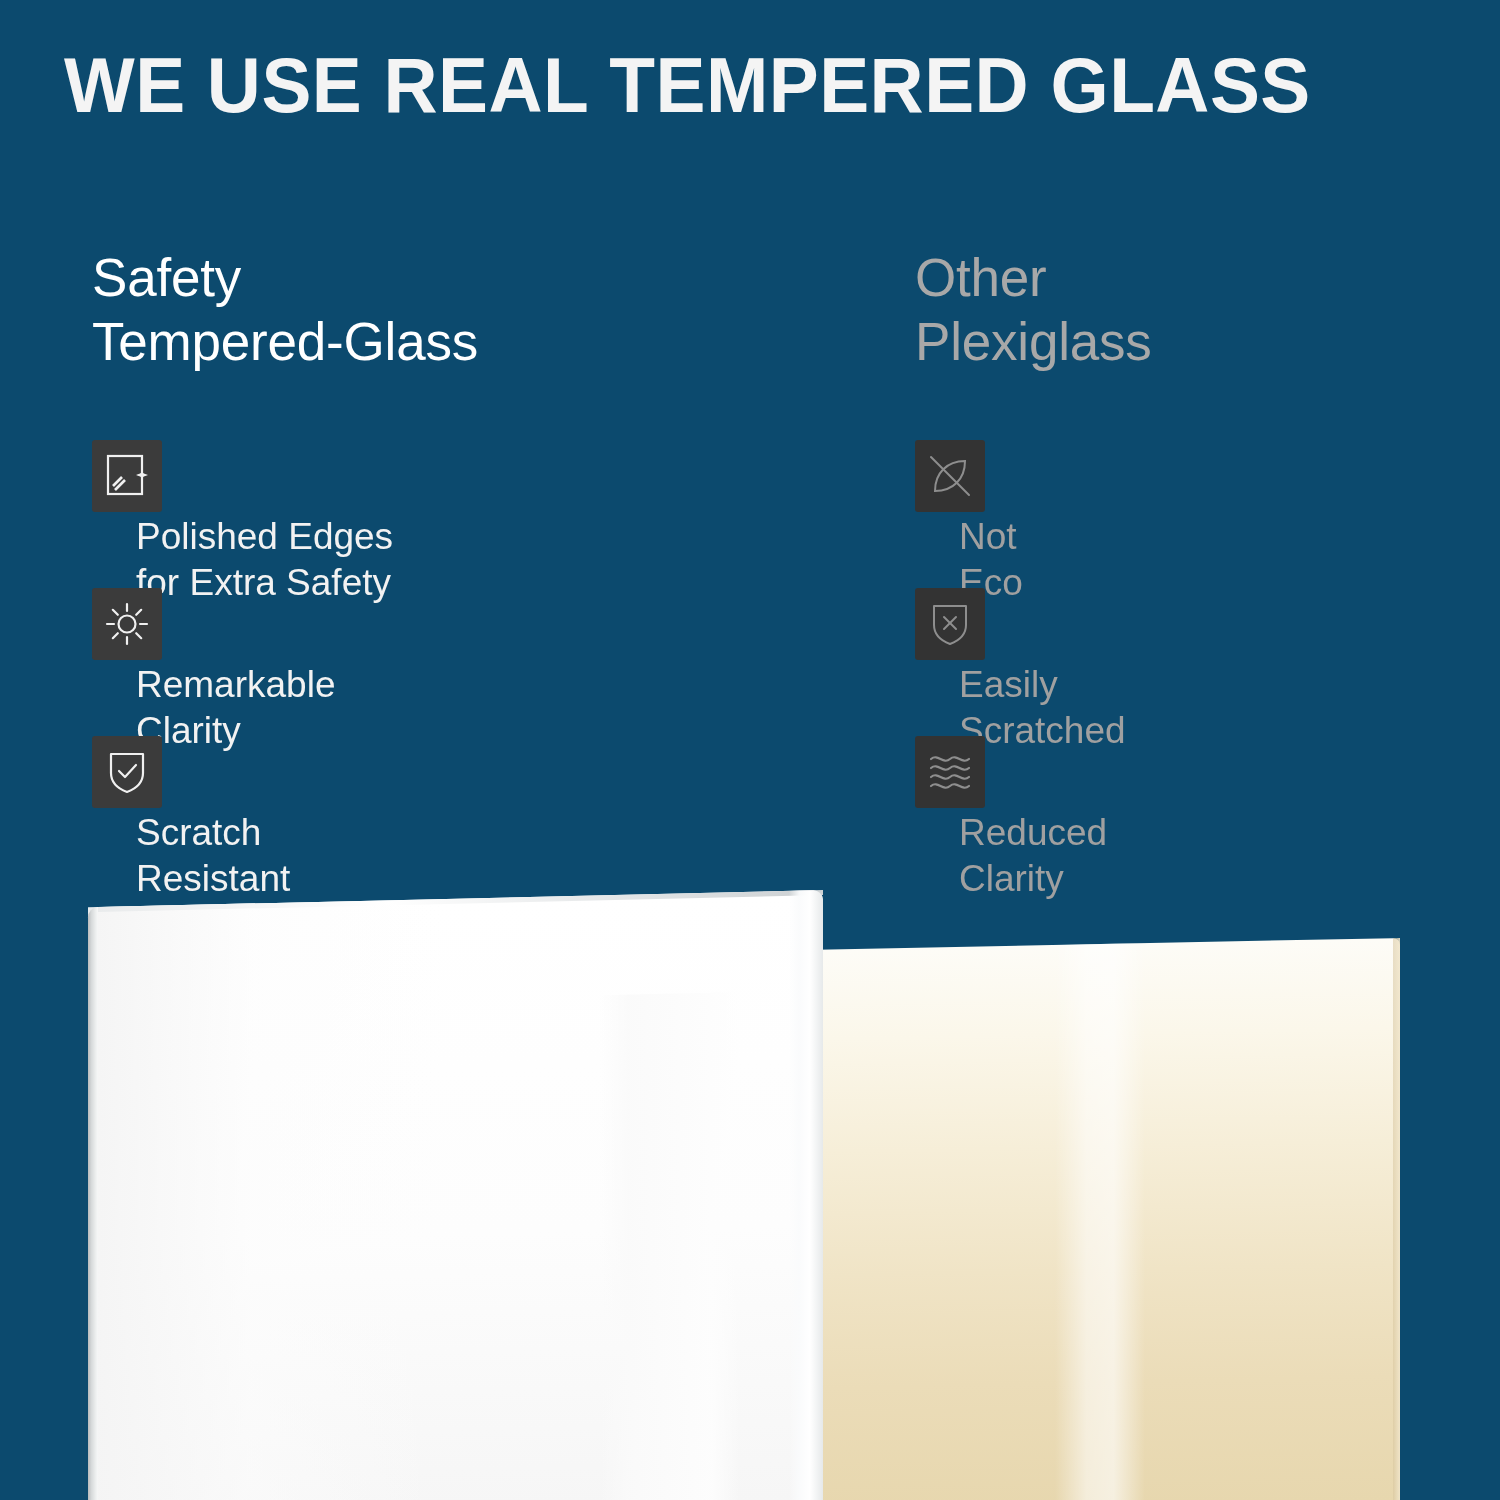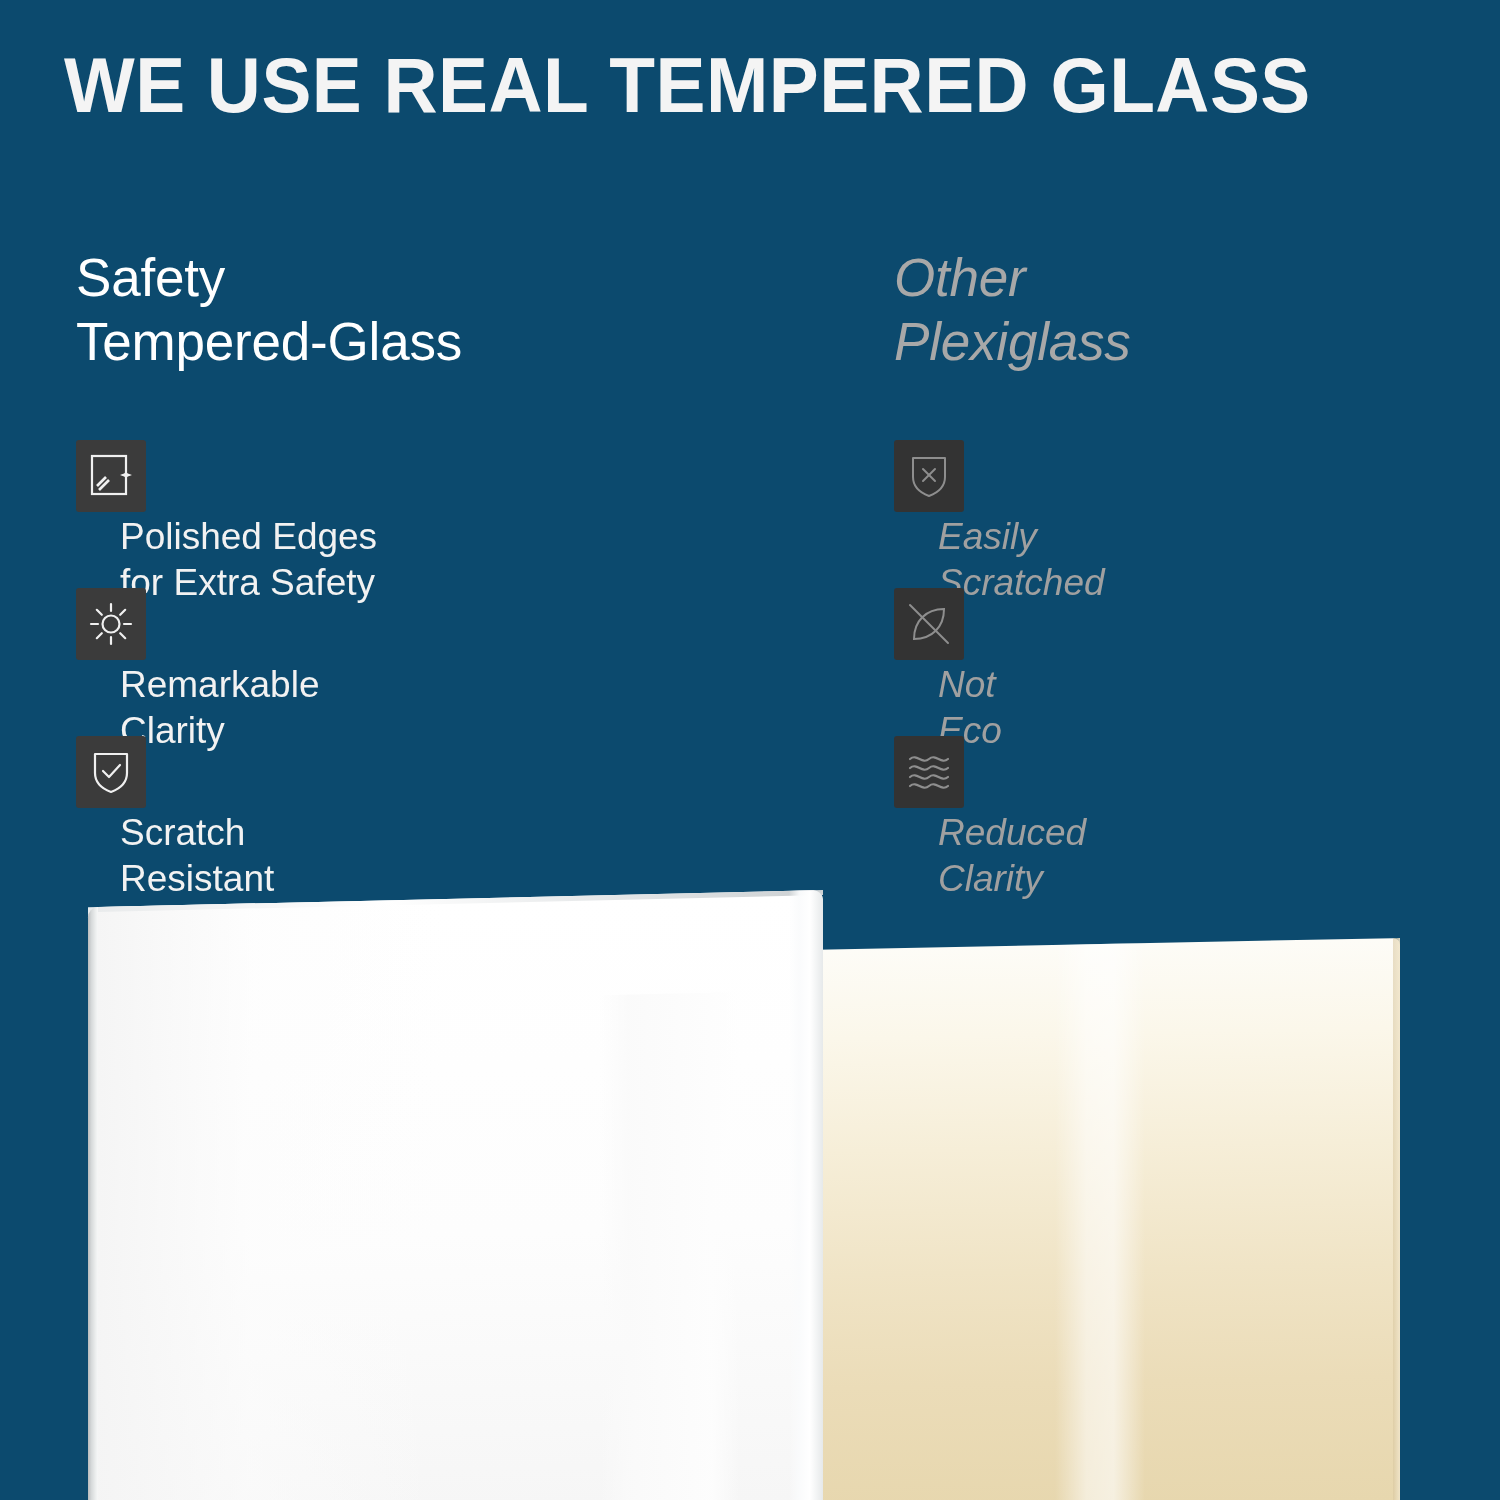--- a/index.html
+++ b/index.html
@@ -32,22 +32,22 @@
     transform: scaleX(0.96);
     transform-origin: left center;
     white-space: nowrap;
   }
 
   
   .col {
     position: absolute;
     top: 246px;
   }
-  .col-left  { left: 76px;  width: 700px; }
-  .col-right { left: 894px; width: 560px; font-style: italic; }
+  .col-left  { left: 92px;  width: 700px; }
+  .col-right { left: 915px; width: 560px; }
 
   .col-head {
     font-weight: 300;
     font-size: 53px;
     line-height: 64px;
     letter-spacing: -0.2px;
     margin: 0 0 0 0;
     white-space: pre-line;
   }
   .col-left .col-head  { color: #ffffff; }
@@ -265,39 +265,39 @@
   </div>
 
   <div class="col col-right">
     <div class="col-head">Other
 Plexiglass</div>
 
     <div class="features">
 
       <div class="feature">
         <div class="ficon">
+          <svg width="46" height="46" viewBox="0 0 46 46" fill="none" stroke="#8e8e8e" stroke-width="2" stroke-linecap="round">
+            <path d="M8 38 C8 20, 20 8, 38 8 C38 26, 26 38, 8 38 Z"></path>
+            <path d="M4 4 L42 42"></path>
+          </svg>
+        </div>
+        <div class="flabel">Not
+Eco</div>
+      </div>
+
+      <div class="feature">
+        <div class="ficon">
           <svg width="42" height="46" viewBox="0 0 42 46" fill="none" stroke="#8e8e8e" stroke-width="2" stroke-linecap="round" stroke-linejoin="round">
             <path d="M5 5 H37 V24 C37 34, 29 40, 21 43 C13 40, 5 34, 5 24 Z"></path>
             <path d="M15 16 L27 28"></path>
               <path d="M27 16 L15 28"></path>
           </svg>
         </div>
         <div class="flabel">Easily
 Scratched</div>
-      </div>
-
-      <div class="feature">
-        <div class="ficon">
-          <svg width="46" height="46" viewBox="0 0 46 46" fill="none" stroke="#8e8e8e" stroke-width="2" stroke-linecap="round">
-            <path d="M8 38 C8 20, 20 8, 38 8 C38 26, 26 38, 8 38 Z"></path>
-            <path d="M4 4 L42 42"></path>
-          </svg>
-        </div>
-        <div class="flabel">Not
-Eco</div>
       </div>
 
       <div class="feature">
         <div class="ficon">
           <svg width="46" height="42" viewBox="0 0 46 42" fill="none" stroke="#8e8e8e" stroke-width="2.2" stroke-linecap="round">
             <path d="M4 8 C11 2, 16 14, 23 8 C30 2, 35 14, 42 8"></path>
             <path d="M4 17 C11 11, 16 23, 23 17 C30 11, 35 23, 42 17"></path>
             <path d="M4 26 C11 20, 16 32, 23 26 C30 20, 35 32, 42 26"></path>
             <path d="M4 35 C11 29, 16 41, 23 35 C30 29, 35 41, 42 35"></path>
           </svg>

